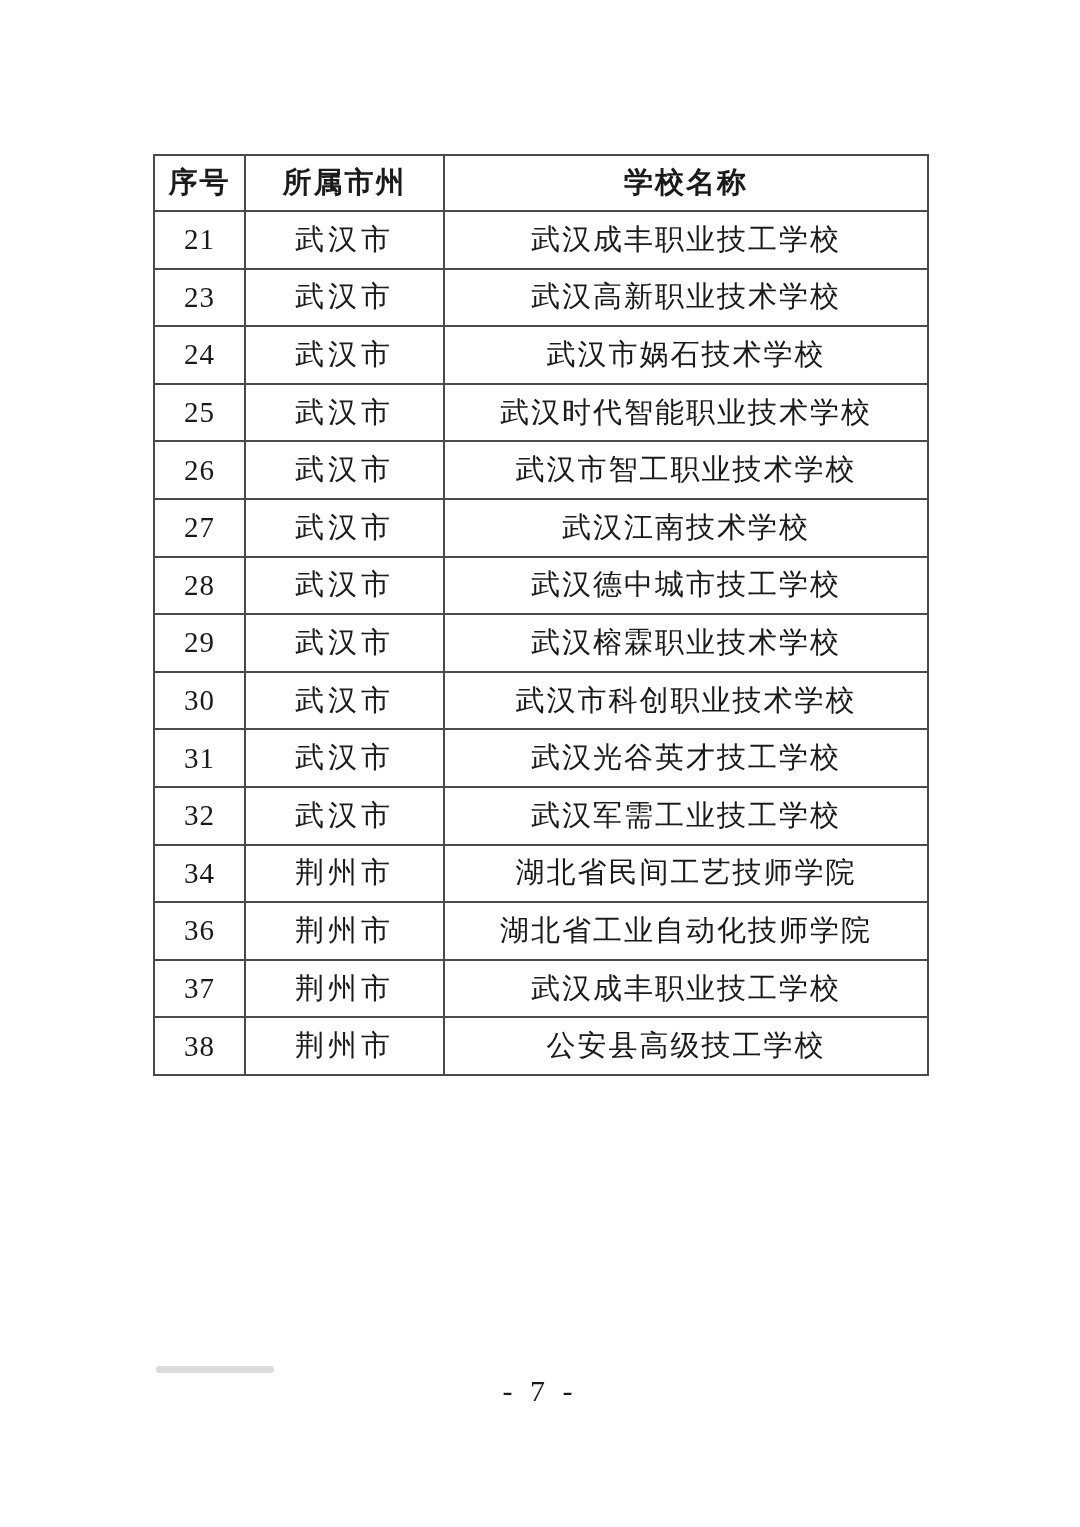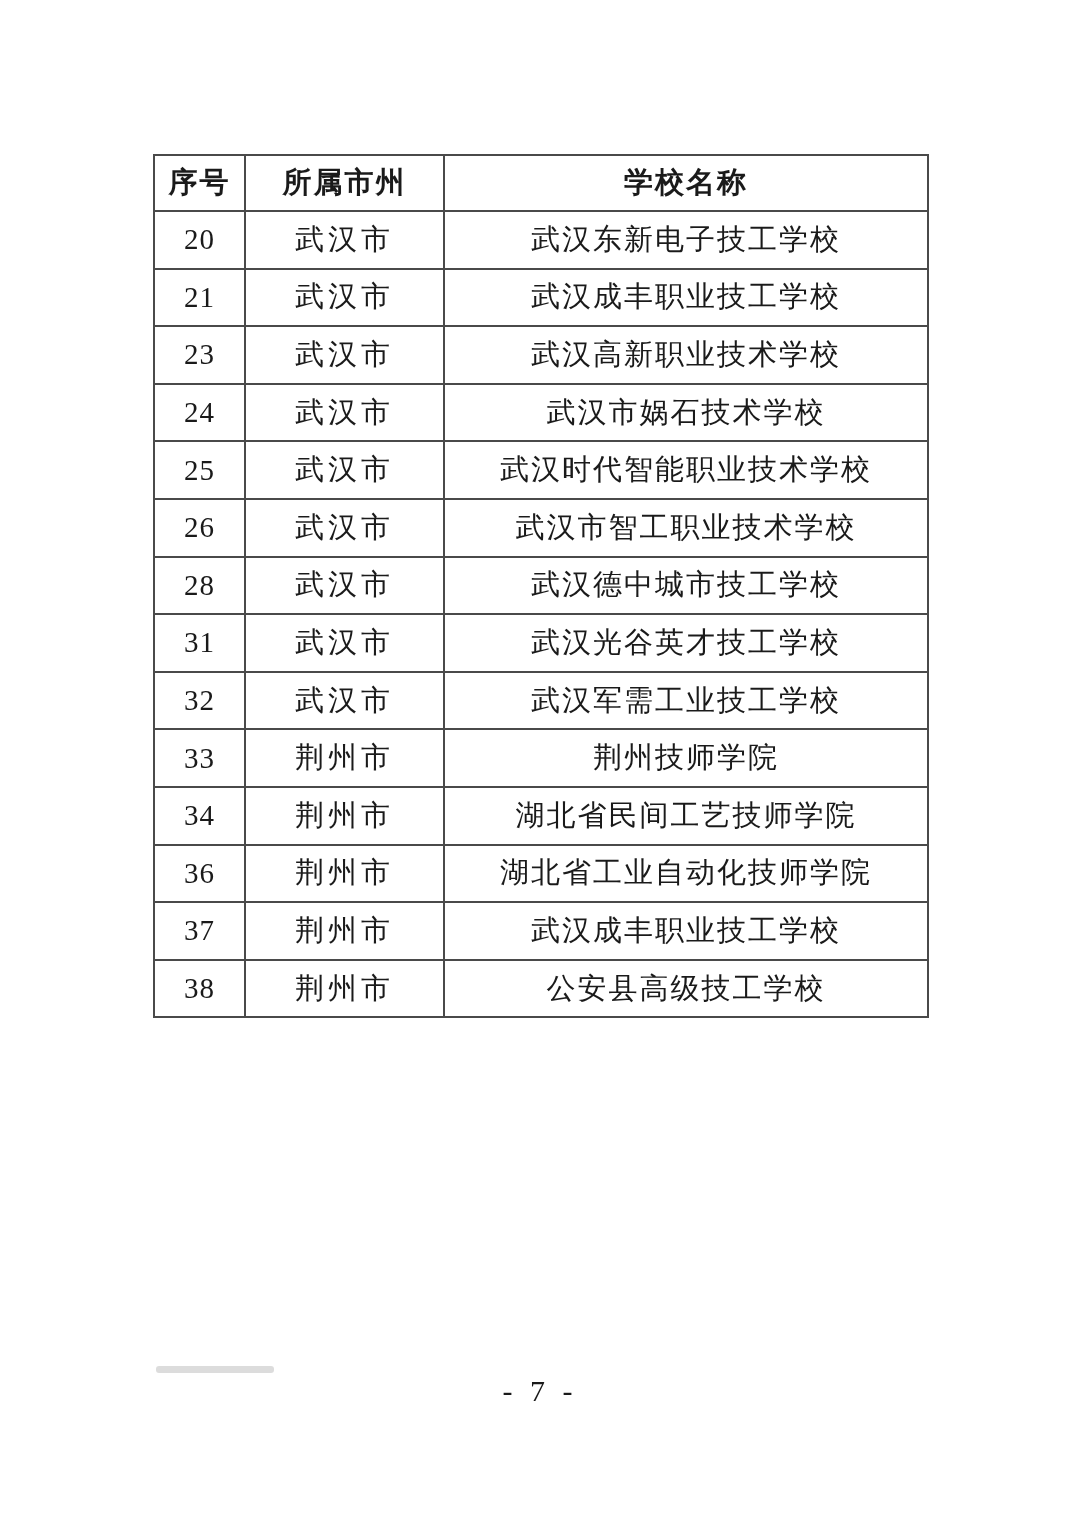--- a/index.html
+++ b/index.html
@@ -86,25 +86,20 @@
     </colgroup>
     <thead>
       <tr>
         <th>序号</th>
         <th>所属市州</th>
         <th>学校名称</th>
       </tr>
     </thead>
     <tbody id="table-body">
         <tr>
-          <td class="cell-index">20</td>
-          <td class="cell-city">武汉市</td>
-          <td class="cell-school">武汉东新电子技工学校</td>
-        </tr>
-        <tr>
           <td class="cell-index">21</td>
           <td class="cell-city">武汉市</td>
           <td class="cell-school">武汉成丰职业技工学校</td>
         </tr>
         <tr>
           <td class="cell-index">23</td>
           <td class="cell-city">武汉市</td>
           <td class="cell-school">武汉高新职业技术学校</td>
         </tr>
         <tr>
@@ -116,38 +111,48 @@
           <td class="cell-index">25</td>
           <td class="cell-city">武汉市</td>
           <td class="cell-school">武汉时代智能职业技术学校</td>
         </tr>
         <tr>
           <td class="cell-index">26</td>
           <td class="cell-city">武汉市</td>
           <td class="cell-school">武汉市智工职业技术学校</td>
         </tr>
         <tr>
+          <td class="cell-index">27</td>
+          <td class="cell-city">武汉市</td>
+          <td class="cell-school">武汉江南技术学校</td>
+        </tr>
+        <tr>
           <td class="cell-index">28</td>
           <td class="cell-city">武汉市</td>
           <td class="cell-school">武汉德中城市技工学校</td>
+        </tr>
+        <tr>
+          <td class="cell-index">29</td>
+          <td class="cell-city">武汉市</td>
+          <td class="cell-school">武汉榕霖职业技术学校</td>
+        </tr>
+        <tr>
+          <td class="cell-index">30</td>
+          <td class="cell-city">武汉市</td>
+          <td class="cell-school">武汉市科创职业技术学校</td>
         </tr>
         <tr>
           <td class="cell-index">31</td>
           <td class="cell-city">武汉市</td>
           <td class="cell-school">武汉光谷英才技工学校</td>
         </tr>
         <tr>
           <td class="cell-index">32</td>
           <td class="cell-city">武汉市</td>
           <td class="cell-school">武汉军需工业技工学校</td>
-        </tr>
-        <tr>
-          <td class="cell-index">33</td>
-          <td class="cell-city">荆州市</td>
-          <td class="cell-school">荆州技师学院</td>
         </tr>
         <tr>
           <td class="cell-index">34</td>
           <td class="cell-city">荆州市</td>
           <td class="cell-school">湖北省民间工艺技师学院</td>
         </tr>
         <tr>
           <td class="cell-index">36</td>
           <td class="cell-city">荆州市</td>
           <td class="cell-school">湖北省工业自动化技师学院</td>

